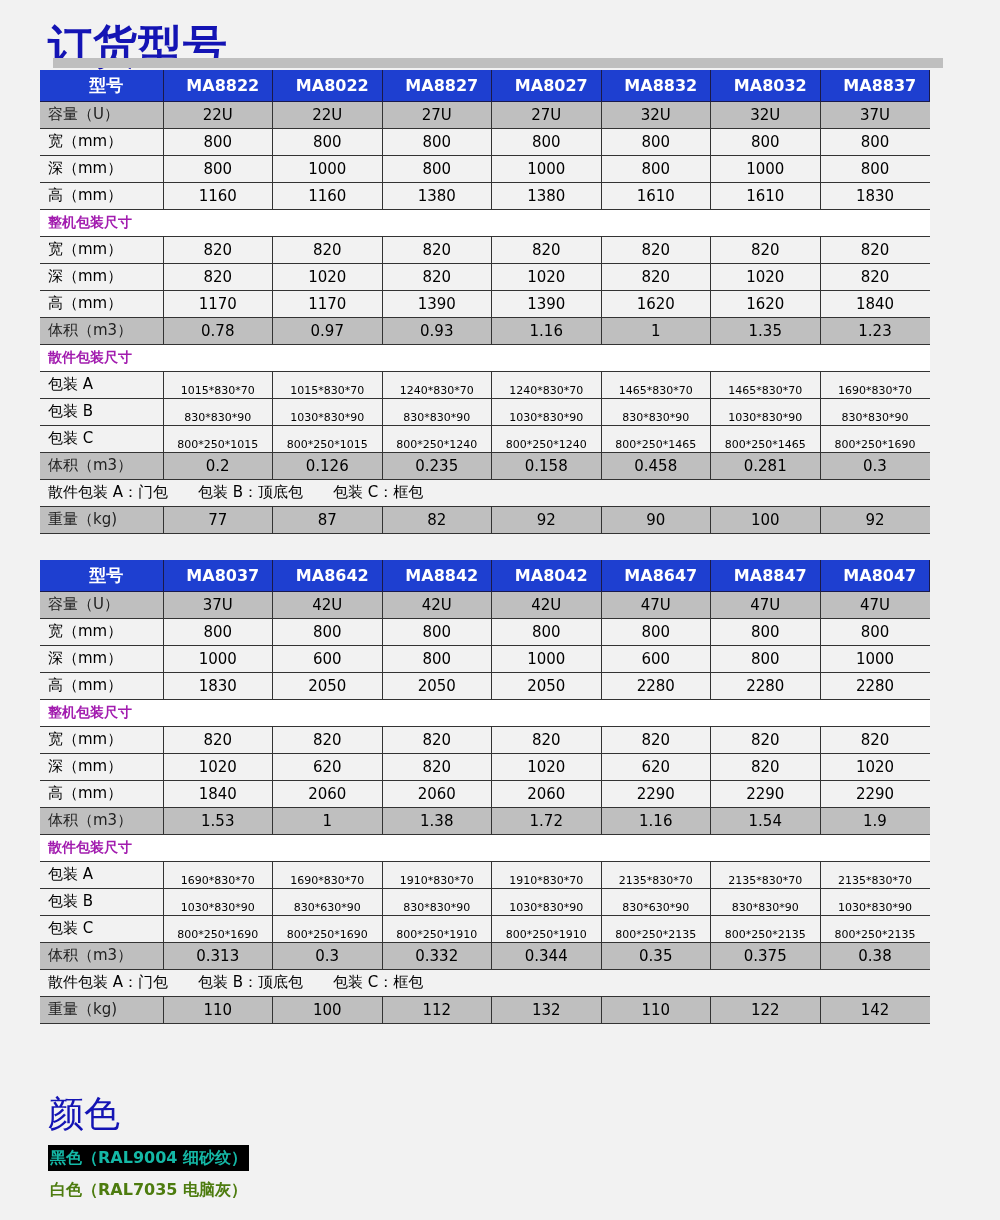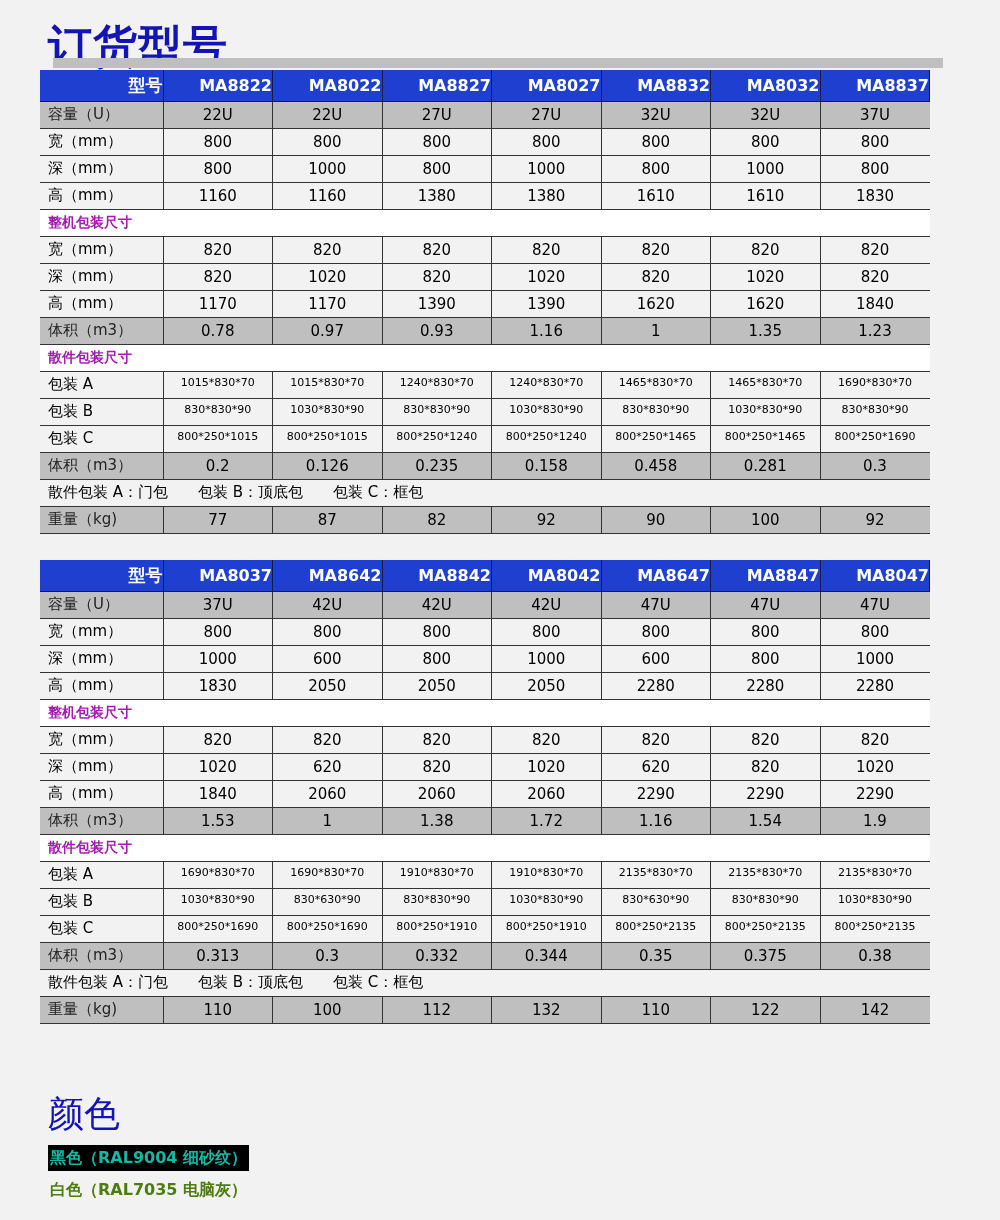--- a/index.html
+++ b/index.html
@@ -5,26 +5,26 @@
   * { box-sizing: border-box; margin: 0; padding: 0; }
   html, body { width: 1000px; height: 1220px; background: #f2f2f2; overflow: hidden; }
   body { font-family: "DejaVu Sans", "Liberation Sans", sans-serif; color: #000; position: relative; }
   .title { position: absolute; left: 48px; top: 6px; font-size: 44px; font-weight: bold; color: #1414b4; letter-spacing: 1px; line-height: 56px; margin-top: 12px; }
   .title-bar { position: absolute; left: 53px; top: 58px; width: 890px; height: 10px; background: #bfbfbf; }
   .tbl { position: absolute; left: 40px; width: 890px; border-collapse: collapse; table-layout: fixed; }
   .tbl td { height: 27px; font-size: 15px; text-align: center; border-bottom: 1px solid #333; border-right: 1px solid #333; padding: 0; white-space: nowrap; overflow: hidden; }
   .tbl td:last-child { border-right: none; }
   .tbl td.lbl { text-align: left; padding-left: 8px; }
   .tbl col.c0 { width: 123px; }
-  .tbl tr.hdr td { background: #1e3fd0; color: #fff; font-weight: bold; font-size: 16px; height: 31px; text-align: right; padding-left: 10px; border-right: 1px solid #1a1a4a; border-bottom: 1px solid #1a1a4a; }
+  .tbl tr.hdr td { background: #1e3fd0; color: #fff; font-weight: bold; font-size: 16px; height: 31px; text-align: center; padding-left: 10px; border-right: 1px solid #1a1a4a; border-bottom: 1px solid #1a1a4a; }
   .tbl tr.hdr td.lbl { font-size: 17px; }
   .tbl tr.gray td { background: #bfbfbf; }
   .tbl tr.gray td.lbl { color: #222; }
   .tbl tr.sec td { background: #fff; color: #a21caf; font-weight: bold; font-size: 14px; text-align: left; padding-left: 8px; border-right: none; }
-  .tbl tr.small td.v { font-size: 11px; vertical-align: top; padding-top: 4px; margin-left: 8px; }
+  .tbl tr.small td.v { font-size: 11px; vertical-align: top; padding-top: 12px; margin-left: 8px; }
   .tbl tr.note td { background: #f2f2f2; text-align: left; padding-left: 8px; border-right: none; }
   .note-span { display: inline-block; margin-right: 30px; }
   .colors-title { position: absolute; left: 48px; top: 1090px; font-size: 36px; color: #1414b4; line-height: 48px; }
   .color-item { position: absolute; left: 48px; font-size: 16px; font-weight: bold; line-height: 26px; padding: 0 2px; }
   .color-black { top: 1145px; background: #000; color: #14b8a6; }
   .color-white { top: 1177px; color: #4d7c0f; }
 </style>
 </head>
 <body>
 

